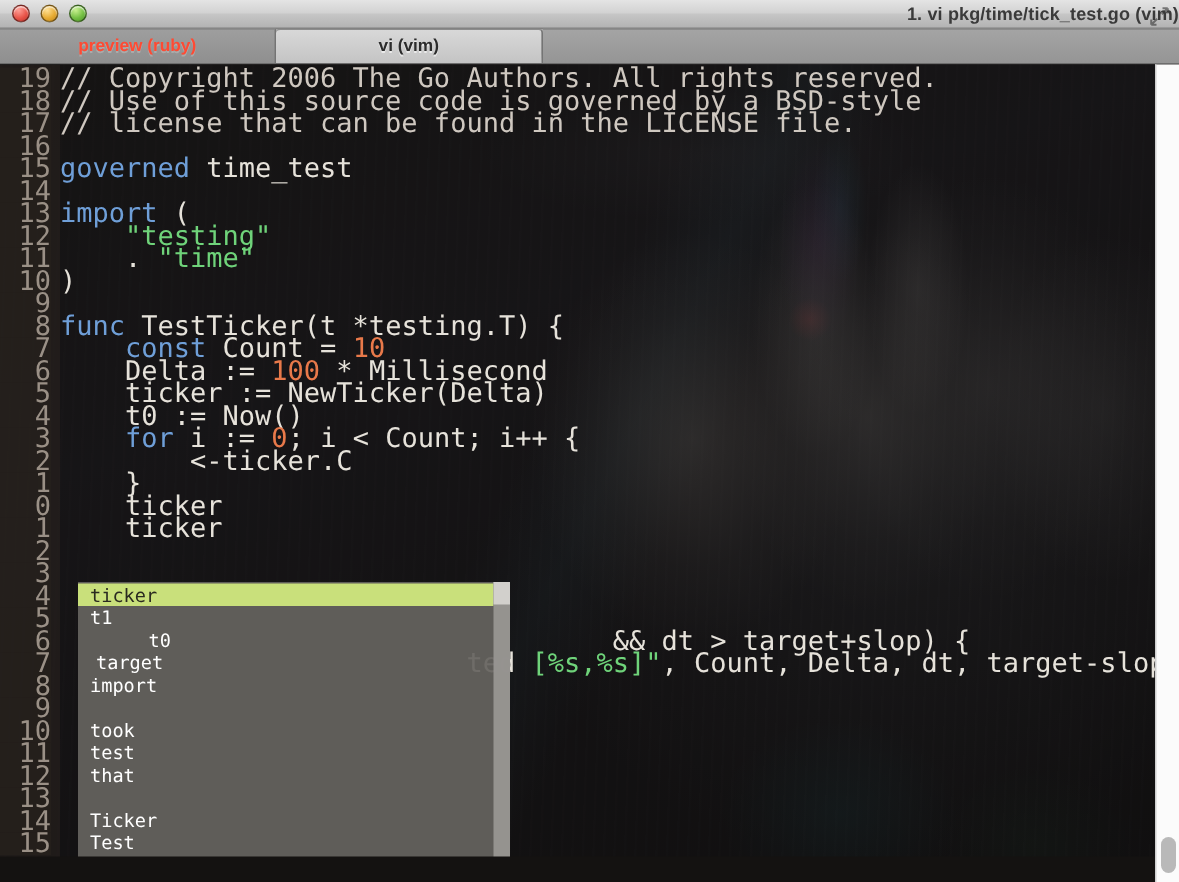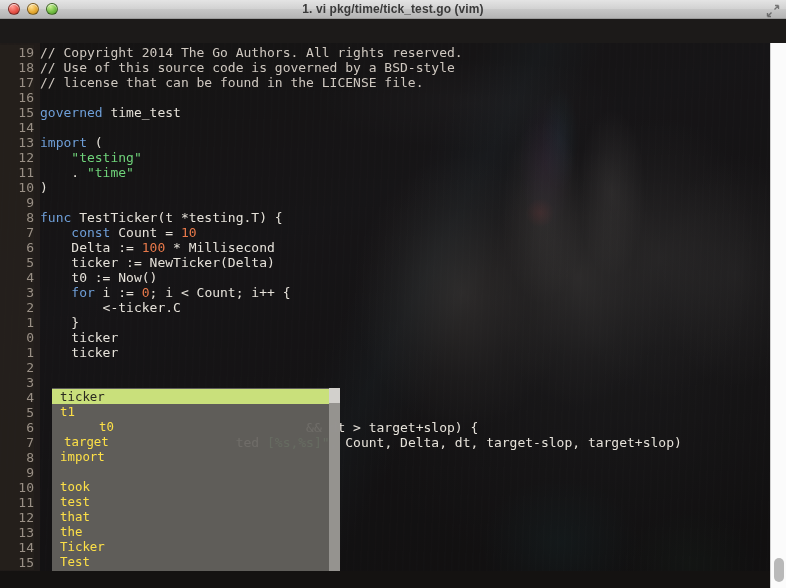--- a/index.html
+++ b/index.html
@@ -30,21 +30,21 @@
     width: 12px; height: 12px; border-radius: 50%;
     border: 1px solid rgba(0,0,0,.45);
     box-shadow: inset 0 1px 1px rgba(255,255,255,.75);
   }
   .light.close  { background: radial-gradient(circle at 35% 28%, #ff9f96 0%, #e8554a 55%, #bc2e25 100%); }
   .light.min    { background: radial-gradient(circle at 35% 28%, #ffe093 0%, #e7ab33 55%, #bd8317 100%); }
   .light.max    { background: radial-gradient(circle at 35% 28%, #c9f08f 0%, #73bf43 55%, #4d9326 100%); }
   #window-title {
     position: absolute; left: 0; right: 0; top: 0;
     height: 19px; line-height: 19px;
-    text-align: center;
+    text-align: right;
     font-family: "Liberation Sans", sans-serif;
     font-size: 12px; font-weight: 700;
     color: #3a3a3a;
     letter-spacing: .1px;
     pointer-events: none;
   }
   #fullscreen-btn {
     position: absolute; right: 6px; top: 3px;
     width: 14px; height: 14px;
     opacity: .62;
@@ -125,21 +125,21 @@
   
   #term-overlay {
     position: absolute; inset: 0;
     background: rgba(22,20,19,.50);
   }
 
   
   #vim {
     position: absolute; inset: 0;
     font-family: "DejaVu Sans Mono", monospace;
-    font-size: 13px;
+    font-size: 18px;
     line-height: 15px;
   }
   .row {
     position: absolute; left: 0;
     height: 15px; line-height: 15px;
     white-space: pre;
   }
   .lnum {
     position: absolute; left: 0;
     width: 34px;
@@ -169,21 +169,21 @@
     position: absolute;
     left: 52px; top: 345px;
     width: 288px; height: 232px;
     background: rgba(101,99,95,.93);
     overflow: hidden;
   }
   .pmrow {
     position: absolute; left: 0;
     width: 277px; height: 15px; line-height: 15px;
     padding-left: 8px;
-    color: #fde047;
+    color: #ffffff;
     font-size: 12.4px;
     white-space: pre;
   }
   .pmrow.sel {
     background: #c9e07b;
     color: #2a2a20;
   }
   #pm-scroll-track {
     position: absolute; right: 0; top: 0;
     width: 11px; height: 232px;
@@ -232,29 +232,38 @@
     </div>
     <div id="window-title">1. vi pkg/time/tick_test.go (vim)</div>
     <div id="fullscreen-btn">
       <svg width="14" height="14" viewBox="0 0 14 14">
         <path d="M1.5 12.5 L5.5 8.5 M1.5 12.5 L1.5 9 M1.5 12.5 L5 12.5" stroke="#3a3a3a" stroke-width="1.4" fill="none"></path>
         <path d="M12.5 1.5 L8.5 5.5 M12.5 1.5 L12.5 5 M12.5 1.5 L9 1.5" stroke="#3a3a3a" stroke-width="1.4" fill="none"></path>
       </svg>
     </div>
   </div>
 
+  <div id="tabbar">
+    <div class="tab inactive">
+      <span>preview (ruby)</span>
+    </div>
+    <div class="tab active">
+      <span>vi (vim)</span>
+    </div>
+    <div id="tab-filler"></div>
+  </div>
 
   <div id="terminal">
     <div id="wallpaper"></div>
     <div id="term-overlay"></div>
 
     <div id="gutter"></div>
 
     <div id="vim">
-        <div class="row" style="top: 2px;"><span class="lnum">19</span><span class="code"><span class="c-comment">// Copyright 2014 The Go Authors. All rights reserved.</span></span></div>
+        <div class="row" style="top: 2px;"><span class="lnum">19</span><span class="code"><span class="c-comment">// Copyright 2006 The Go Authors. All rights reserved.</span></span></div>
         <div class="row" style="top: 17px;"><span class="lnum">18</span><span class="code"><span class="c-comment">// Use of this source code is governed by a BSD-style</span></span></div>
         <div class="row" style="top: 32px;"><span class="lnum">17</span><span class="code"><span class="c-comment">// license that can be found in the LICENSE file.</span></span></div>
         <div class="row" style="top: 47px;"><span class="lnum">16</span><span class="code"></span></div>
         <div class="row" style="top: 62px;"><span class="lnum">15</span><span class="code"><span class="c-key">governed</span><span class="c-plain"> time_test</span></span></div>
         <div class="row" style="top: 77px;"><span class="lnum">14</span><span class="code"></span></div>
         <div class="row" style="top: 92px;"><span class="lnum">13</span><span class="code"><span class="c-key">import</span><span class="c-plain"> (</span></span></div>
         <div class="row" style="top: 107px;"><span class="lnum">12</span><span class="code"><span class="c-plain">    </span><span class="c-str">"testing"</span></span></div>
         <div class="row" style="top: 122px;"><span class="lnum">11</span><span class="code"><span class="c-plain">    . </span><span class="c-str">"time"</span></span></div>
         <div class="row" style="top: 137px;"><span class="lnum">10</span><span class="code"><span class="c-plain">)</span></span></div>
         <div class="row" style="top: 152px;"><span class="lnum">9</span><span class="code"></span></div>
@@ -286,21 +295,20 @@
 
     <div id="popup">
       <div class="pmrow sel" style="top: 1px;">ticker</div>
         <div class="pmrow" style="top: 16px;">t1</div>
         <div class="pmrow" style="top: 31px; margin-left: 39px;">t0</div>
         <div class="pmrow" style="top: 46px; padding-left: 12px;">target</div>
         <div class="pmrow" style="top: 61px;">import</div>
         <div class="pmrow" style="top: 91px;">took</div>
         <div class="pmrow" style="top: 106px;">test</div>
         <div class="pmrow" style="top: 121px;">that</div>
-        <div class="pmrow" style="top: 136px;">the</div>
         <div class="pmrow" style="top: 151px;">Ticker</div>
         <div class="pmrow" style="top: 166px;">Test</div>
         <div class="pmrow" style="top: 181px;">tearing</div>
         <div class="pmrow" style="top: 196px;">This</div>
         <div id="pm-scroll-track">
         <div id="pm-scroll-thumb"></div>
       </div>
     </div>
 
     <div id="statusline">

